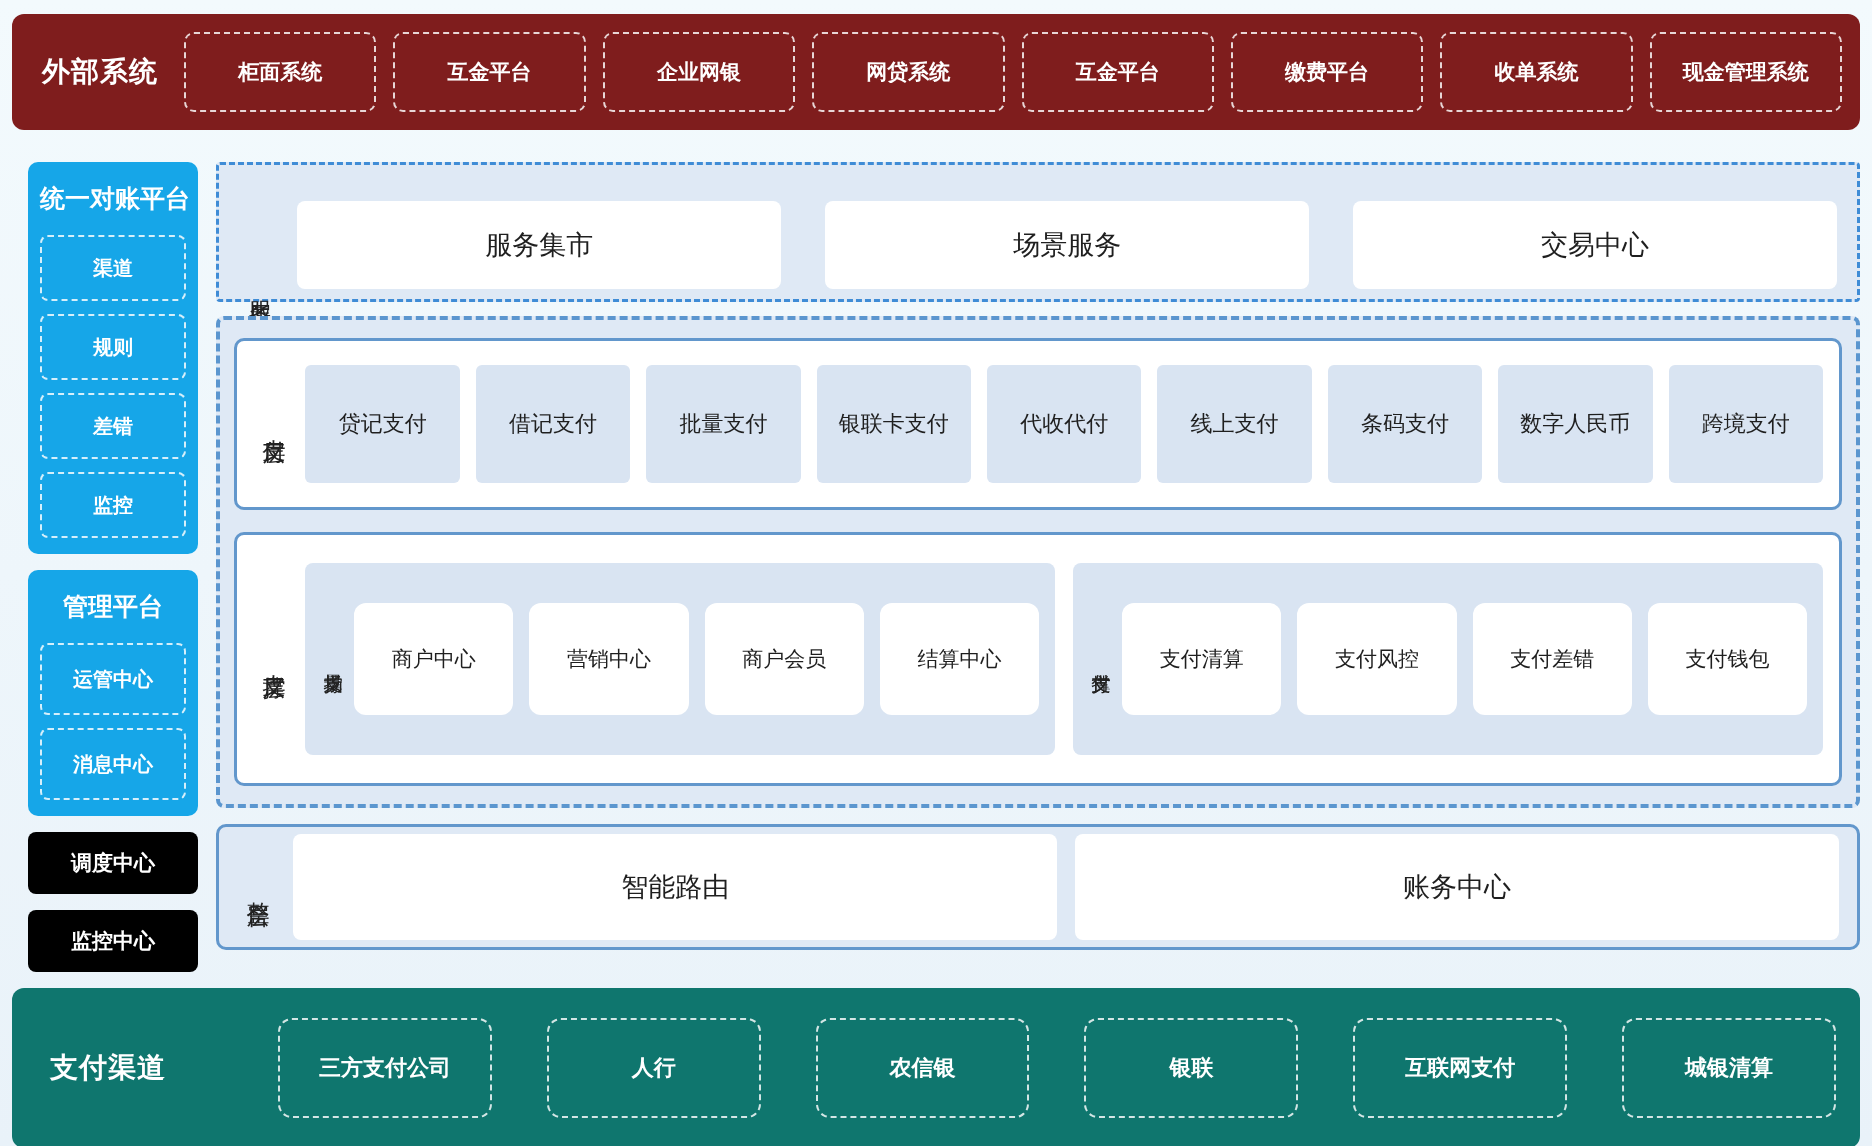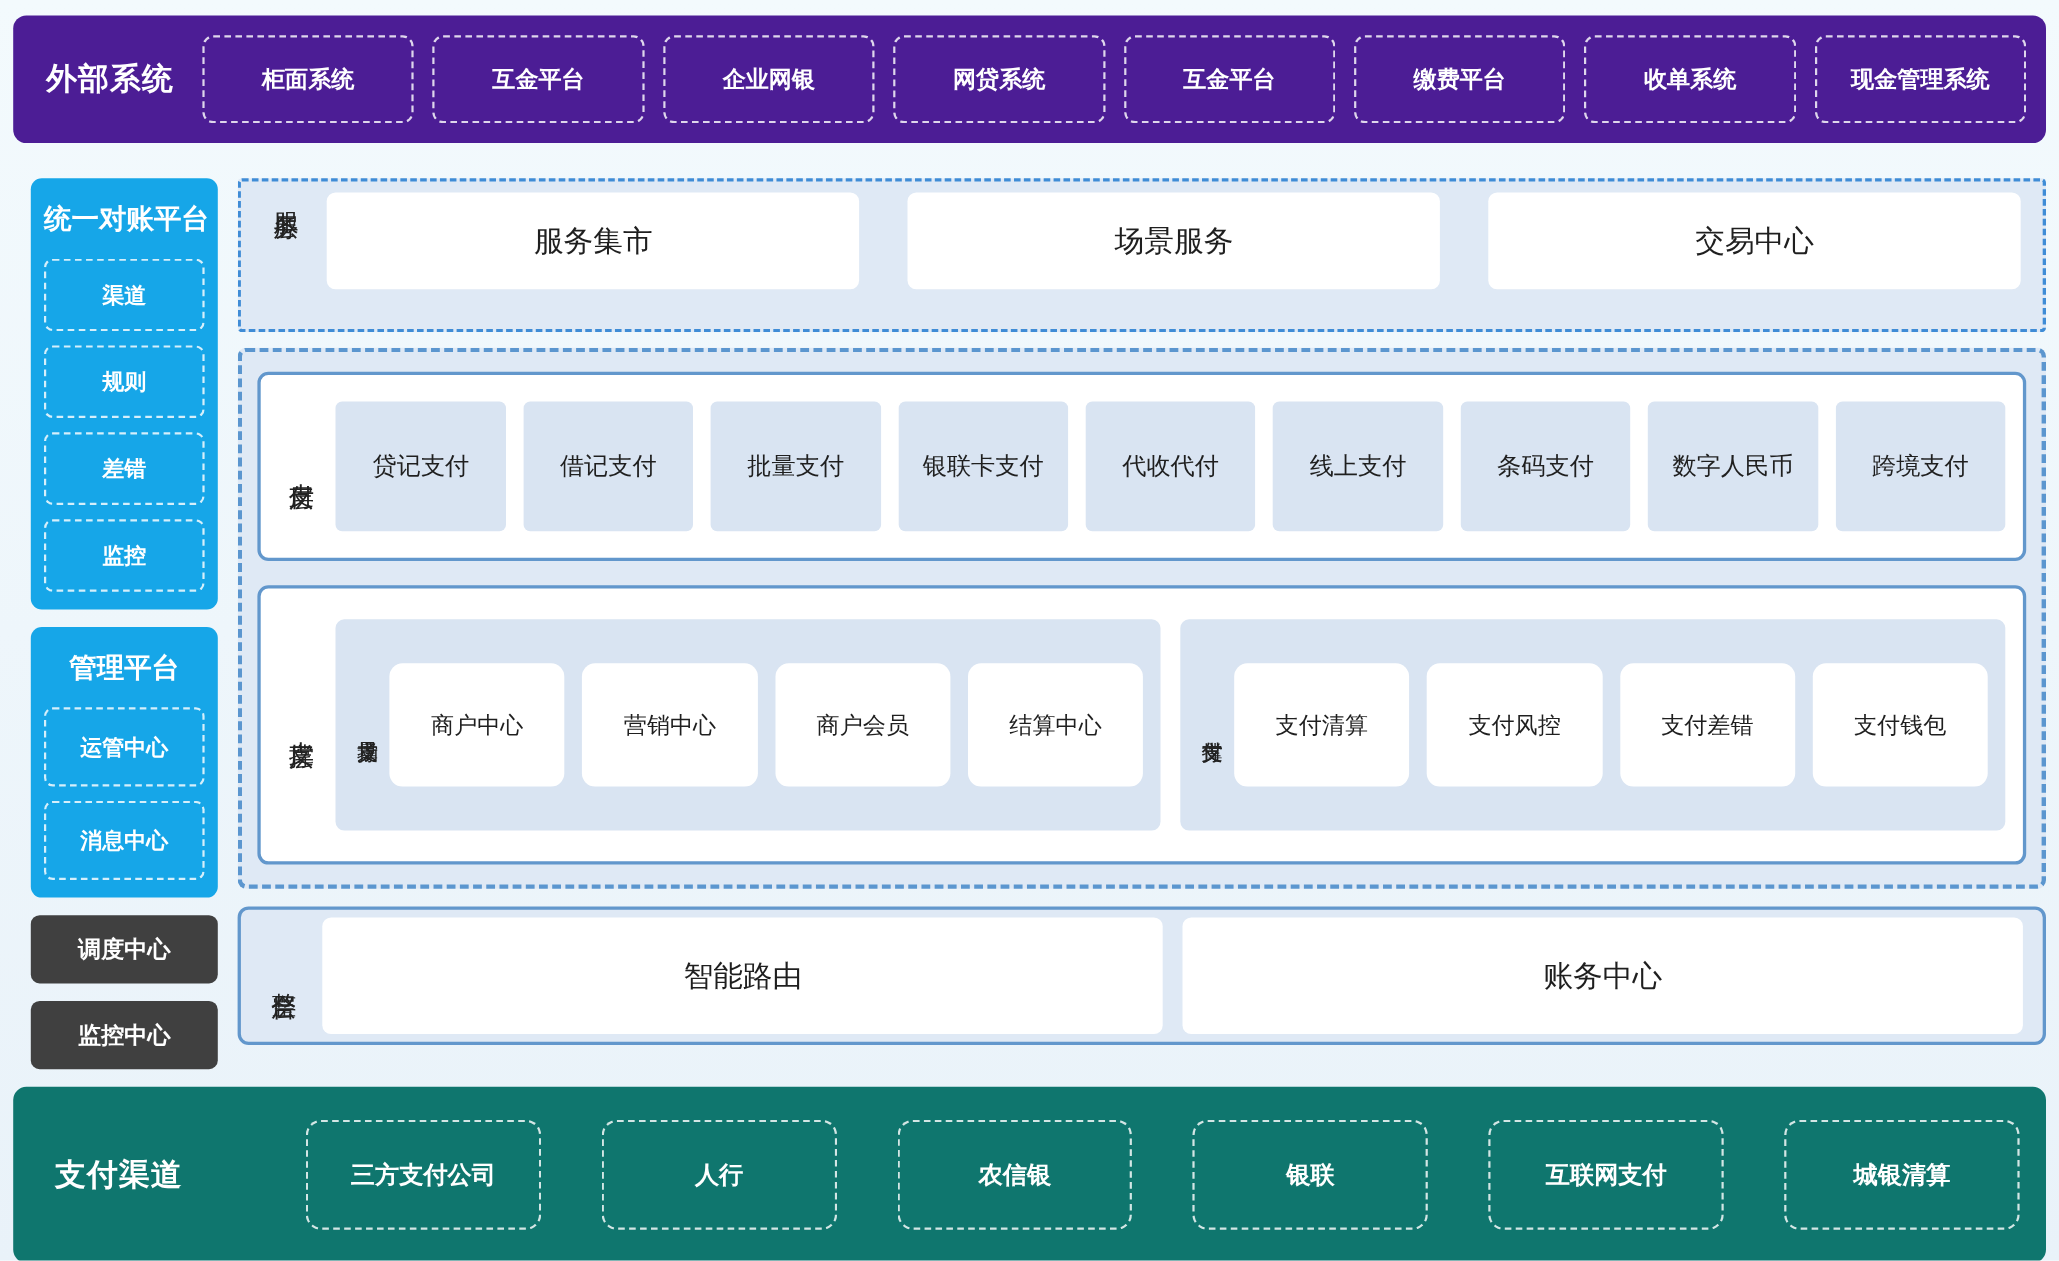--- a/index.html
+++ b/index.html
@@ -6,48 +6,48 @@
   body {
     width:1872px; height:1146px;
     background: linear-gradient(180deg,#f3fafd 0%, #e9f2f9 100%);
     font-family:"Liberation Sans", sans-serif;
     color:#1f1f1f;
     overflow:hidden;
   }
   .page { box-sizing:border-box; width:1872px; height:1146px; padding:14px 12px 8px 12px; display:flex; flex-direction:column; }
 
   
-  .topbar { height:116px; flex:0 0 auto; background:#4c1d95; border-radius:12px;
+  .topbar { height:116px; flex:0 0 auto; background:#7f1d1d; border-radius:12px;
     display:flex; align-items:center; padding:0 18px 0 30px; color:#fff; margin-bottom:32px; }
   .topbar-title { font-size:28px; font-weight:bold; flex:0 0 auto; width:128px; letter-spacing:1px; }
   .topbar-items { display:flex; flex:1; gap:17px; margin-left:14px; }
   .tb-item { flex:1; height:76px; border:2px dashed rgba(255,255,255,.82); border-radius:10px;
     display:flex; align-items:center; justify-content:center; font-size:21px; font-weight:bold; }
 
   
   .content { display:flex; flex:1; gap:18px; align-items:stretch; }
 
   
   .sidebar { width:170px; flex:0 0 auto; margin-left:16px; display:flex; flex-direction:column;justify-content:center; }
   .side-panel { background:#16a6e8; border-radius:10px; color:#fff; padding:16px 12px; margin-bottom:16px; }
   .sp-title { text-align:center; font-size:25px; font-weight:bold; margin:4px 0 20px; white-space:nowrap; }
   .sp-item { border:2px dashed rgba(255,255,255,.82); border-radius:8px; height:62px; margin-bottom:13px;
     display:flex; align-items:center; justify-content:center; font-size:20px; font-weight:bold; }
   .sp-item:last-child { margin-bottom:0; }
   .sp-item.tall { height:68px; }
-  .solo-box { background:#404040; border-radius:8px; color:#fff; height:62px; margin-bottom:16px;
+  .solo-box { background:#000000; border-radius:8px; color:#fff; height:62px; margin-bottom:16px;
     display:flex; align-items:center; justify-content:center; font-size:21px; font-weight:bold; }
 
   
   .main { flex:1; display:flex; flex-direction:column; min-width:0; }
   .v-label { writing-mode:vertical-lr; text-orientation:upright; font-size:23px; color:#222;
     flex:0 0 auto; margin:0 8px; line-height:1.15; letter-spacing:2px; text-align:center; }
 
   .layer-service { box-sizing:border-box; height:140px; border:3px dashed #3f8cd6; border-radius:4px;
-    background:#dfe9f5; display:flex; align-items:flex-start; padding:10px 20px; margin-bottom:14px; }
+    background:#dfe9f5; display:flex; align-items:flex-end; padding:10px 20px; margin-bottom:14px; }
   .ls-items { display:flex; flex:1; gap:44px; margin-left:16px; }
   .ls-box { flex:1; background:#fff; border-radius:8px; height:88px;
     display:flex; align-items:center; justify-content:center; font-size:27px; }
 
   .dashed-wrap { border:4px dashed #5b96cf; border-radius:8px; background:#dfe9f5;
     padding:18px 14px; margin-bottom:16px; }
   .solid-box { border:3px solid #6297cc; border-radius:10px; background:#fff;
     display:flex; align-items:center; padding:12px 16px; box-sizing:border-box; }
   .payment { height:172px; margin-bottom:22px; }
   .pay-items { display:flex; flex:1; gap:16px; margin-left:10px; }

